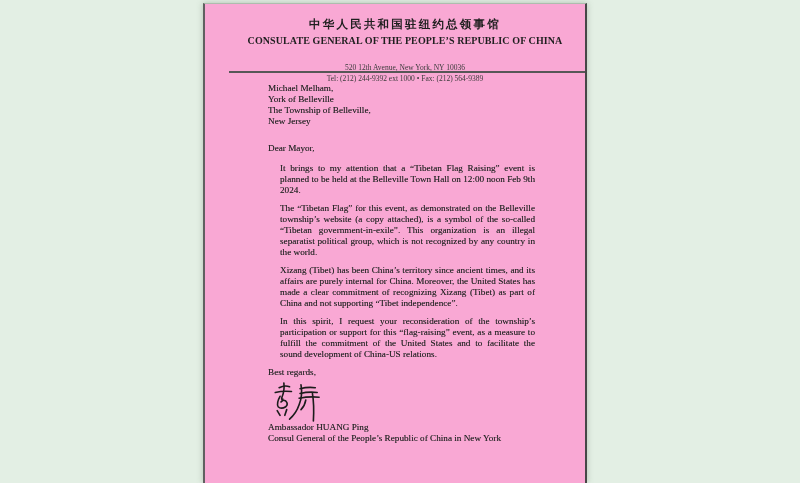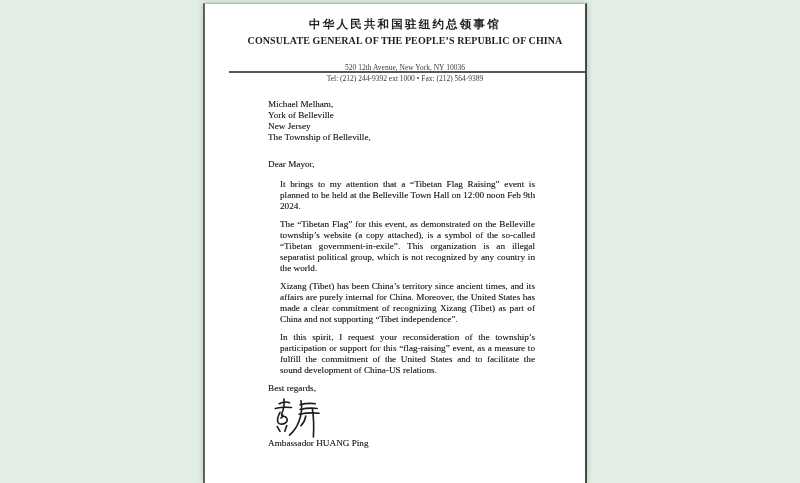--- a/index.html
+++ b/index.html
@@ -16,21 +16,21 @@
     width: 800px;
     height: 483px;
   }
   .page {
     position: absolute;
     left: 203px;
     top: 3px;
     width: 384px;
     height: 480px;
     box-sizing: border-box;
-    background: #ffffff;
+    background: #f9a8d4;
     border-left: 2px solid #606060;
     border-right: 2px solid #474747;
     border-top: 1px solid #aebcae;
     box-shadow: 0 0 6px rgba(80, 105, 80, 0.35);
     color: #262626;
   }
   .letterhead {
     text-align: center;
     padding-top: 13px;
     padding-left: 20px;
@@ -66,21 +66,21 @@
     position: absolute;
     left: 24px;
     top: 67px;
     width: 356px;
     height: 1.5px;
     background: #575757;
   }
   .letter-body {
     position: absolute;
     left: 63px;
-    top: 95px;
+    top: 79px;
     width: 267px;
     font-size: 9.2px;
     line-height: 11px;
     color: #242424;
     text-shadow: 0 0 0.4px rgba(50, 50, 50, 0.55);
   }
   .recipient-line { line-height: 11px; }
   .salutation { margin-top: 16px; }
   .para {
     text-align: justify;
@@ -107,22 +107,22 @@
       <div class="tel-line">Tel: (212) 244-9392 ext 1000  •  Fax: (212) 564-9389</div>
     </div>
 
     <div class="rule"></div>
 
     <div class="letter-body">
 
       <div class="recipient">
         <div class="recipient-line">Michael Melham,</div>
         <div class="recipient-line">York of Belleville</div>
+        <div class="recipient-line">The Township of Belleville,</div>
         <div class="recipient-line">New Jersey</div>
-        <div class="recipient-line">The Township of Belleville,</div>
       </div>
 
       <div class="salutation">Dear Mayor,</div>
 
       <p class="para first">It brings to my attention that a “Tibetan Flag Raising” event is planned to be held at the Belleville Town Hall on 12:00 noon Feb 9th 2024.</p>
       <p class="para">The “Tibetan Flag” for this event, as demonstrated on the Belleville township’s website (a copy attached), is a symbol of the so-called “Tibetan government-in-exile”. This organization is an illegal separatist political group, which is not recognized by any country in the world.</p>
       <p class="para">Xizang (Tibet) has been China’s territory since ancient times, and its affairs are purely internal for China. Moreover, the United States has made a clear commitment of recognizing Xizang (Tibet) as part of China and not supporting “Tibet independence”.</p>
       <p class="para">In this spirit, I request your reconsideration of the township’s participation or support for this “flag-raising” event, as a measure to fulfill the commitment of the United States and to facilitate the sound development of China-US relations.</p>
 
       <div class="regards">Best regards,</div>
@@ -138,16 +138,17 @@
           <path d="M30,7 Q38,5 46,6"></path>
           <path d="M31,3 Q33,14 29,24 Q26,33 19,39"></path>
           <path d="M30,12 Q39,10 48,11"></path>
           <path d="M29,17 Q40,15 50,16"></path>
           <path d="M43,12 Q45,24 44,41"></path>
           <path d="M36,19 Q35,25 31,29"></path>
         </g>
       </svg>
 
       <div class="signer-line">Ambassador HUANG Ping</div>
+      <div class="signer-line">Consul General of the People’s Republic of China in New York</div>
 
     </div>
   </div>
 </div>
 
 </body></html>

